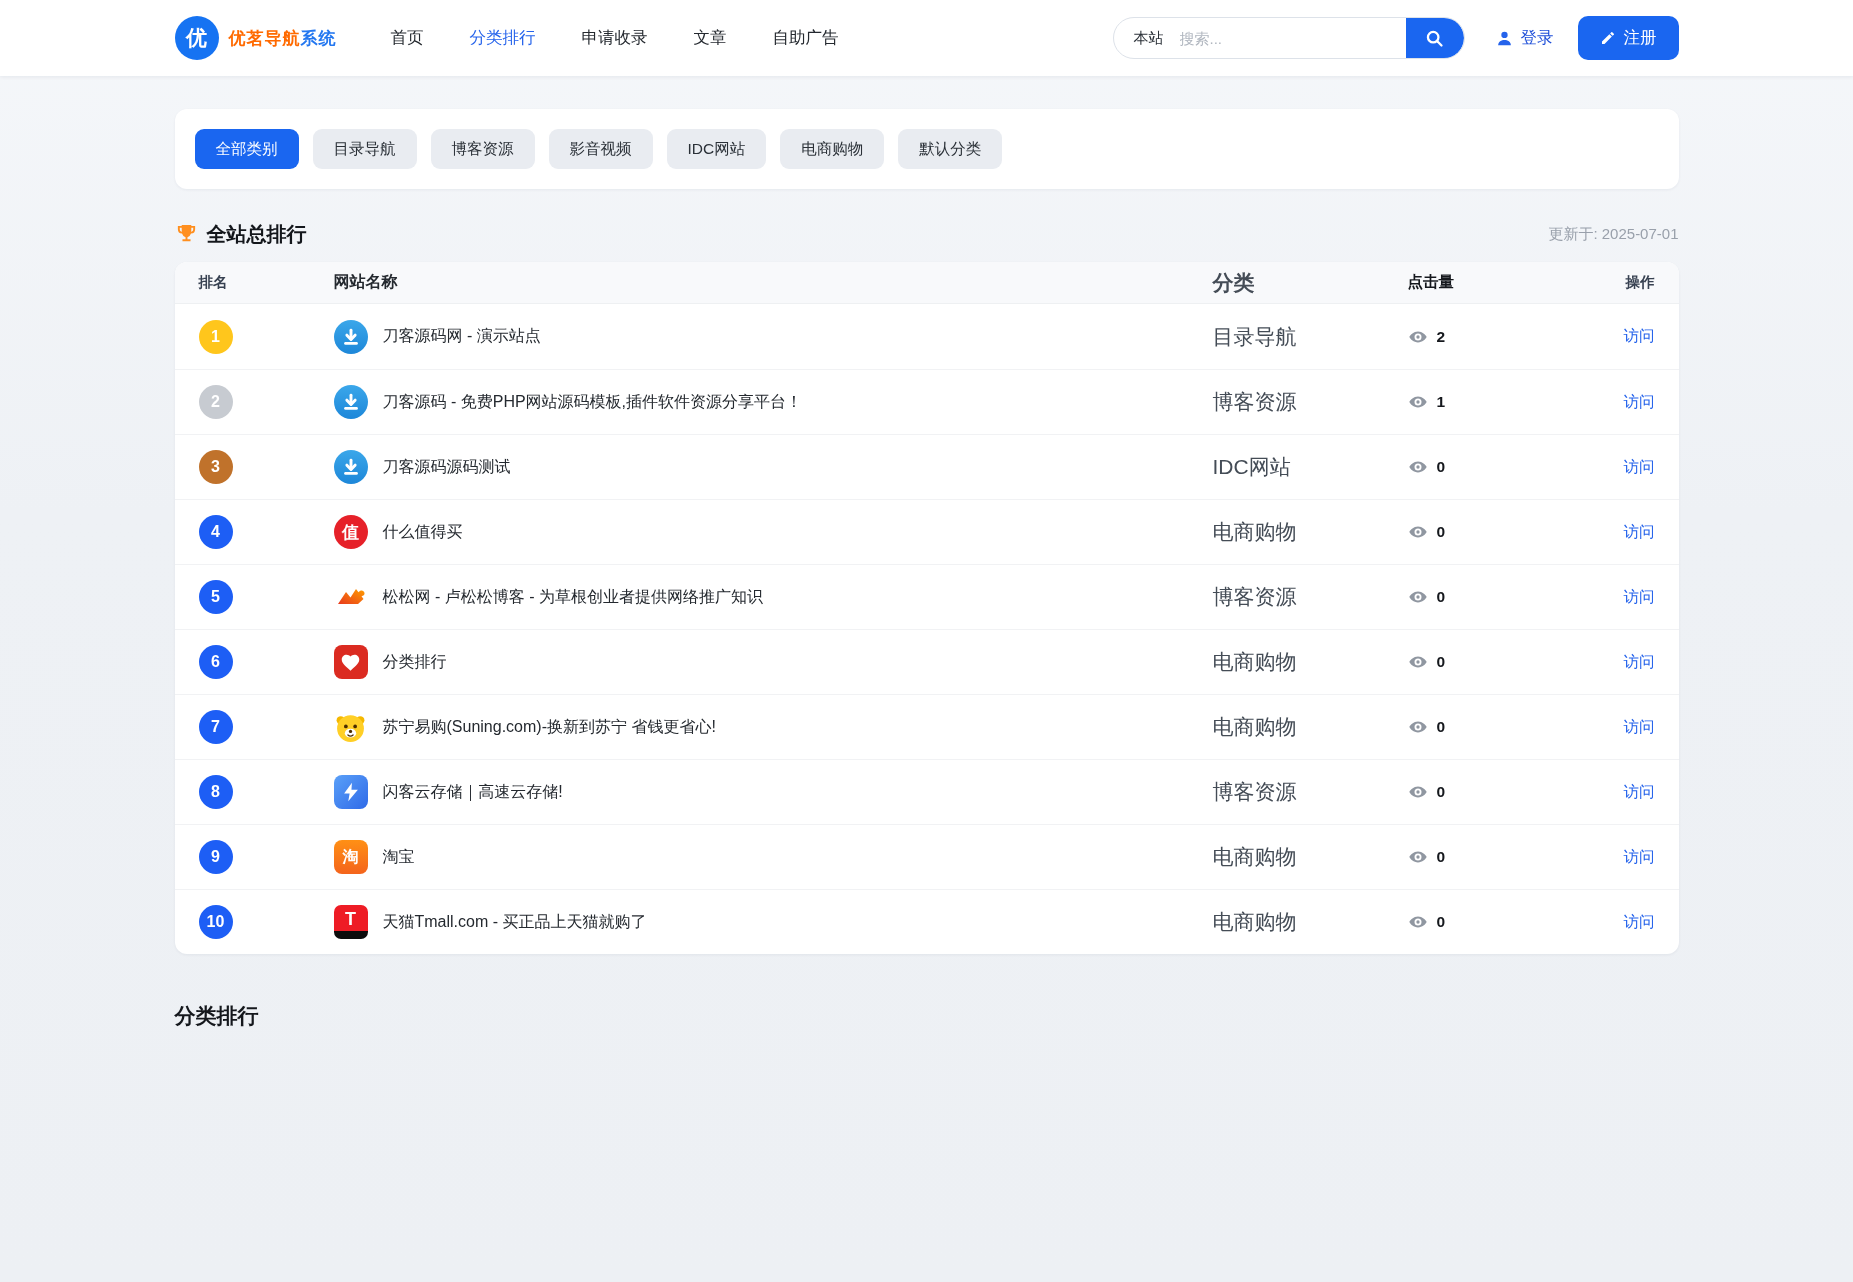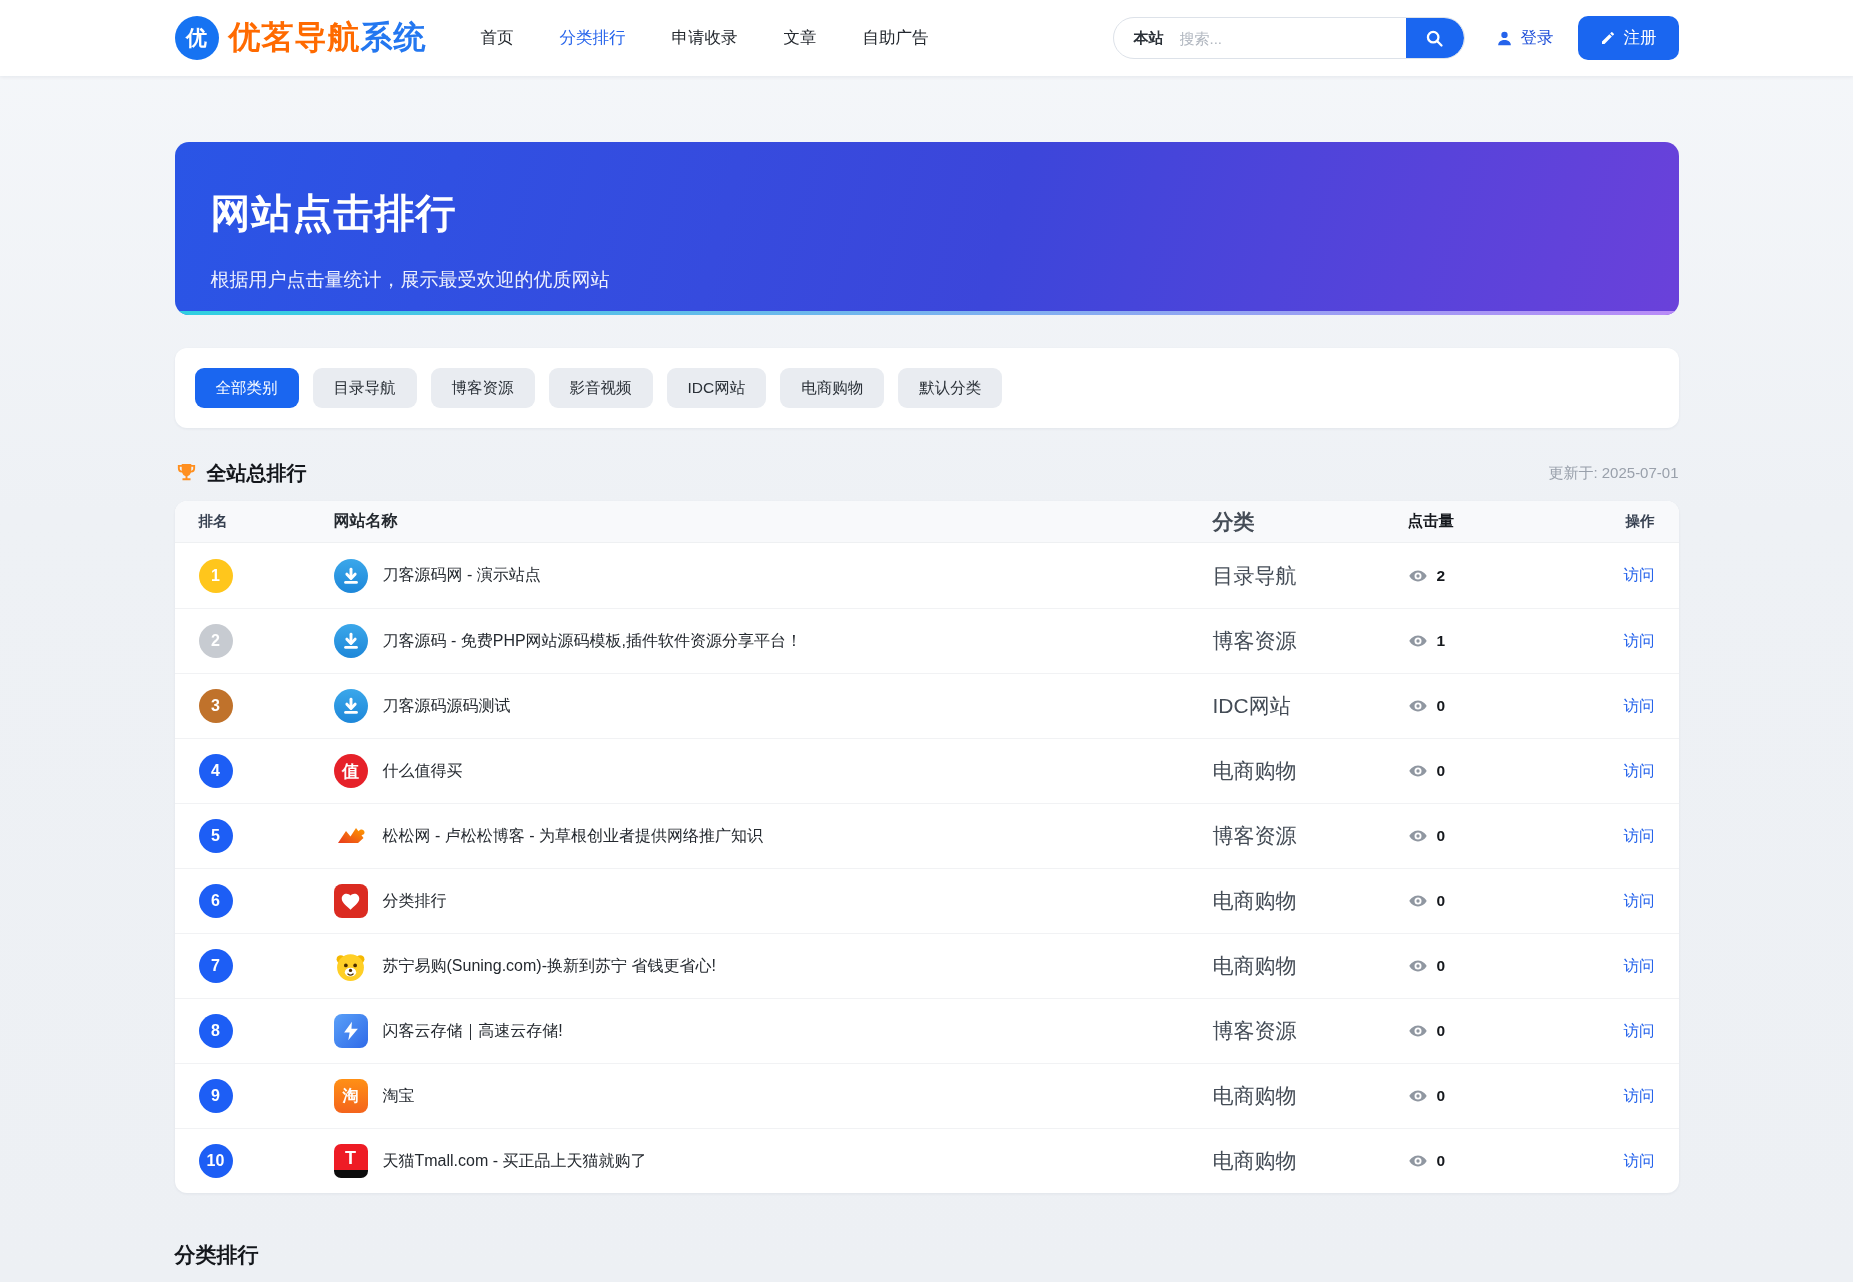--- a/index.html
+++ b/index.html
@@ -10,30 +10,30 @@
     color:#1f2329;
   }
   .container { width:1504px; margin:0 auto; }
 
   
   .navbar { height:76px; background:#fff; box-shadow:0 1px 4px rgba(20,30,60,.07); }
   .navbar .container { height:100%; display:flex; align-items:center; }
   .logo { display:flex; align-items:center; gap:10px; cursor:pointer; }
   .logo-badge { width:44px; height:44px; border-radius:50%; background:#1673f2; color:#fff;
     font-size:21px; font-weight:800; display:flex; align-items:center; justify-content:center; }
-  .brand { font-size:32px; font-weight:800; letter-spacing:1px; }
+  .brand { font-size:17px; font-weight:800; letter-spacing:1px; }
   .brand .b1 { color:#ff6a00; }
   .brand .b2 { color:#2377f0; }
   .nav-menu { display:flex; gap:46px; margin-left:54px;justify-content:space-between; }
   .nav-link { font-size:16.5px; color:#24292f; text-decoration:none; cursor:pointer; }
   .nav-link.active { color:#2563eb; }
   .search-wrap { margin-left:auto; display:flex; align-items:center; }
   .search-pill { width:352px; height:42px; border:1px solid #dde2e9; border-radius:21px;
     background:#fff; display:flex; align-items:center; overflow:hidden; }
-  .search-scope { padding:0 16px 0 20px; font-size:15px; color:#2b3138; cursor:pointer; flex:none;font-weight:bold; }
+  .search-scope { padding:0 16px 0 20px; font-size:15px; color:#2b3138; cursor:pointer; flex:none; }
   .search-input { flex:1; min-width:0; border:none; outline:none; font-size:15px; color:#333;
     font-family:inherit; background:transparent; }
   .search-input::placeholder { color:#b0b6bf; }
   .search-btn { width:58px; height:42px; flex:none; border:none; cursor:pointer;
     background:#1a66f0; border-radius:0 21px 21px 0; display:flex; align-items:center; justify-content:center; }
   .search-btn svg { width:21px; height:21px; }
   .login { display:flex; align-items:center; gap:7px; margin-left:30px; color:#1d4ed8;
     font-size:16.5px; cursor:pointer; text-decoration:none; }
   .login svg { width:19px; height:19px; }
   .register { display:flex; align-items:center; gap:8px; margin-left:24px; background:#1a66f0;
@@ -140,24 +140,20 @@
       <svg viewBox="0 0 24 24">
           <path d="M3 17.2V21h3.8L17.8 9.9l-3.7-3.7L3 17.2zM20.7 7a1 1 0 0 0 0-1.4l-2.3-2.3a1 1 0 0 0-1.4 0l-1.8 1.8 3.7 3.7L20.7 7z" fill="#fff"></path>
         </svg>
       <span>注册</span>
     </button>
   </div>
 </header>
 
 <div class="container">
 
-  <section class="hero">
-    <div class="hero-title">网站点击排行</div>
-    <div class="hero-sub">根据用户点击量统计，展示最受欢迎的优质网站</div>
-  </section>
 
   <section class="chips-card">
       <button class="chip active">全部类别</button>
       <button class="chip">目录导航</button>
       <button class="chip">博客资源</button>
       <button class="chip">影音视频</button>
       <button class="chip">IDC网站</button>
       <button class="chip">电商购物</button>
       <button class="chip">默认分类</button>
     </section>

